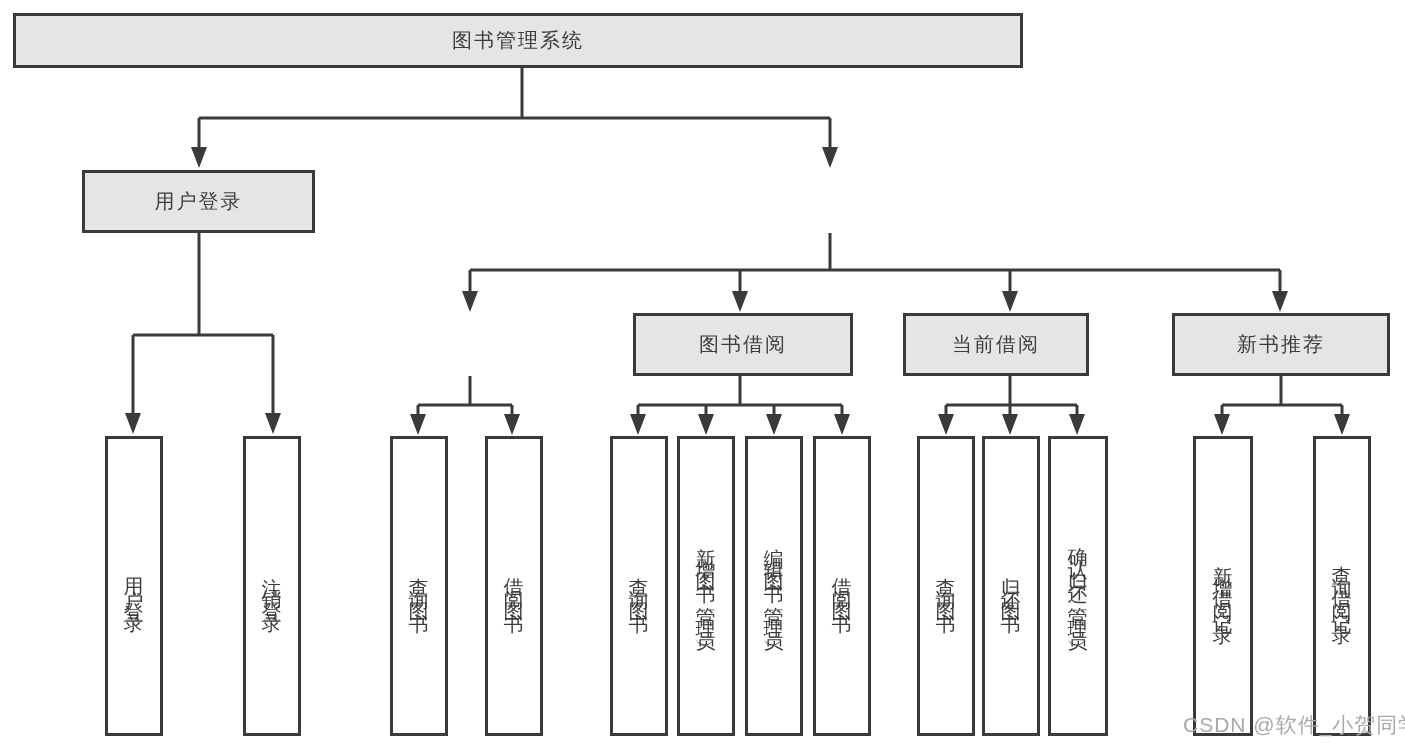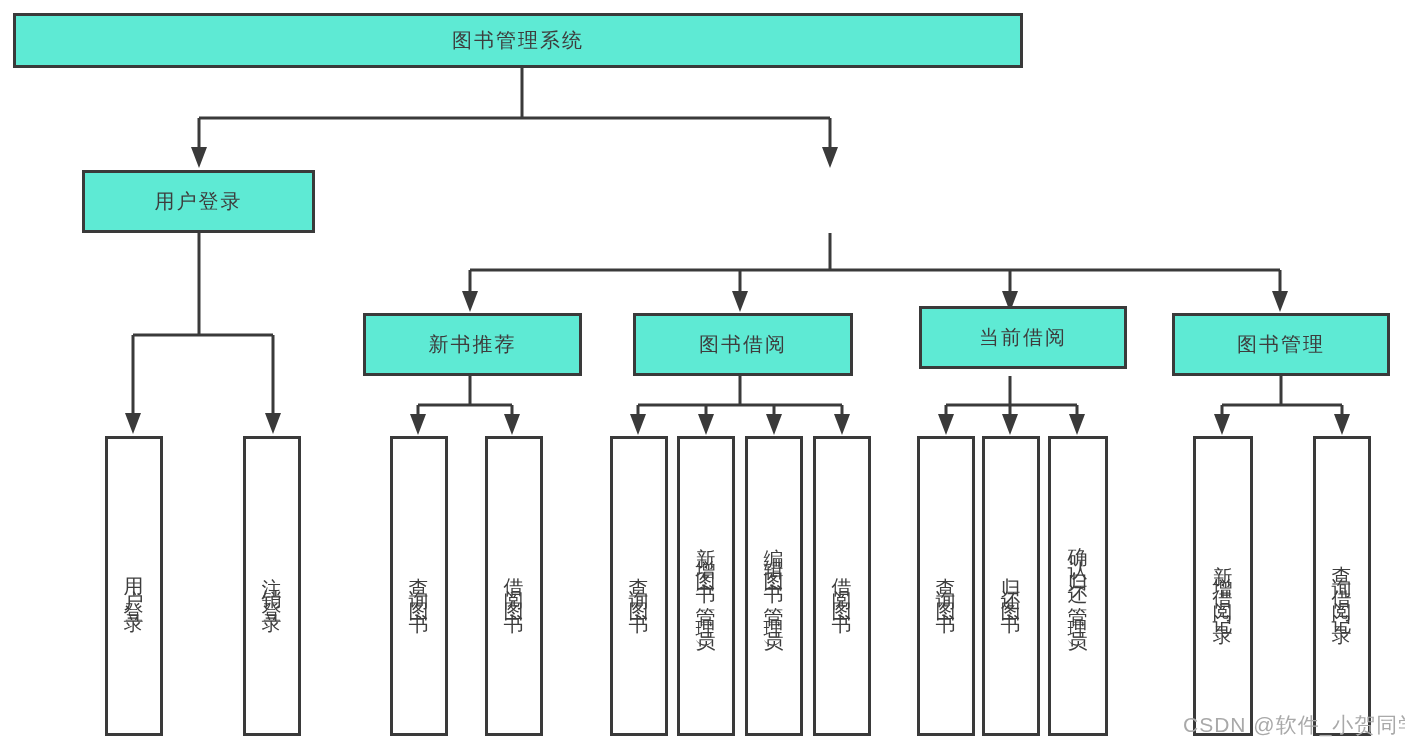--- a/index.html
+++ b/index.html
@@ -13,21 +13,21 @@
   }
   #connectors {
     position: absolute;
     left: 0; top: 0;
     width: 1405px; height: 747px;
   }
   .node {
     position: absolute;
     box-sizing: border-box;
     border: 3px solid #3a3a3a;
-    background: #5eead4;
+    background: #e5e5e5;
     display: flex;
     align-items: center;
     justify-content: center;
     color: #3d3d3d;
     font-size: 20px;
     letter-spacing: 2px;
     z-index: 2;
   }
   .leaf {
     position: absolute;
@@ -85,31 +85,28 @@
   </svg>
 
   <div class="node" style="left:13px; top:13px; width:1010px; height:55px;">
     <span>图书管理系统</span>
   </div>
 
   <div class="node" style="left:82px; top:170px; width:233px; height:63px;">
     <span>用户登录</span>
   </div>
 
-  <div class="node" style="left:363px; top:313px; width:219px; height:63px;">
-    <span>新书推荐</span>
-  </div>
   <div class="node" style="left:633px; top:313px; width:220px; height:63px;align-items:center;">
     <span>图书借阅</span>
   </div>
-  <div class="node" style="left:903px; top:306px; width:208px; height:63px;margin-left:16px;">
+  <div class="node" style="left:903px; top:313px; width:186px; height:63px;">
     <span>当前借阅</span>
   </div>
   <div class="node" style="left:1172px; top:313px; width:218px; height:63px;">
-    <span>图书管理</span>
+    <span>新书推荐</span>
   </div>
 
   <div class="leaf" style="left:105px;">
     <span class="vtext">用户登录</span>
   </div>
   <div class="leaf" style="left:243px;">
     <span class="vtext">注销登录</span>
   </div>
 
   <div class="leaf" style="left:390px;">

